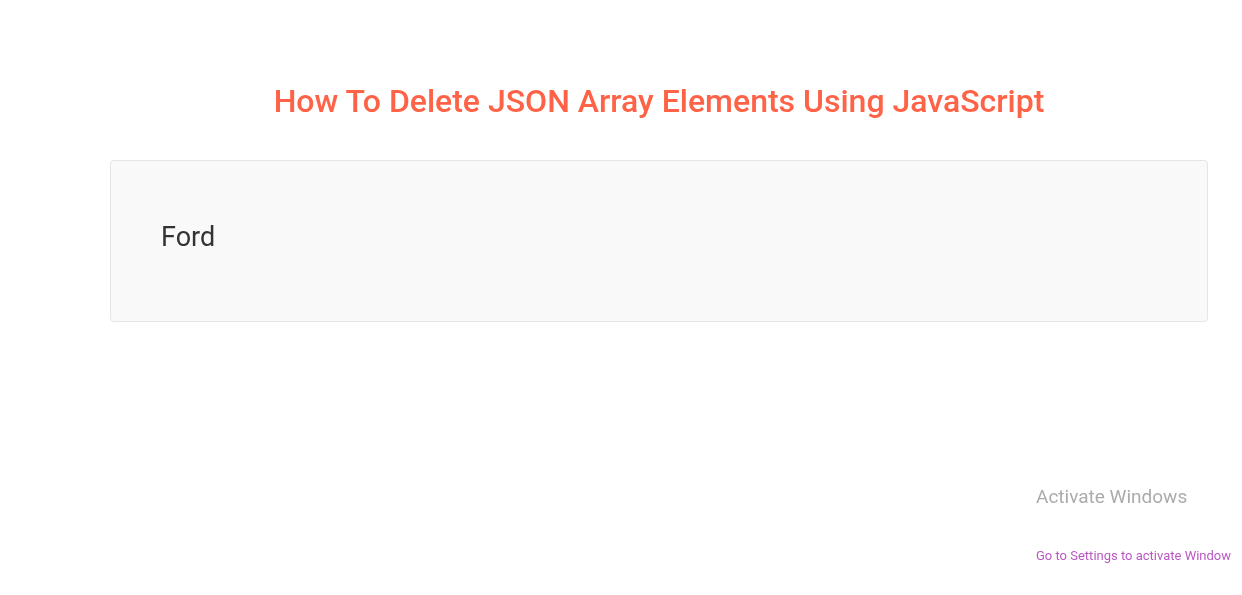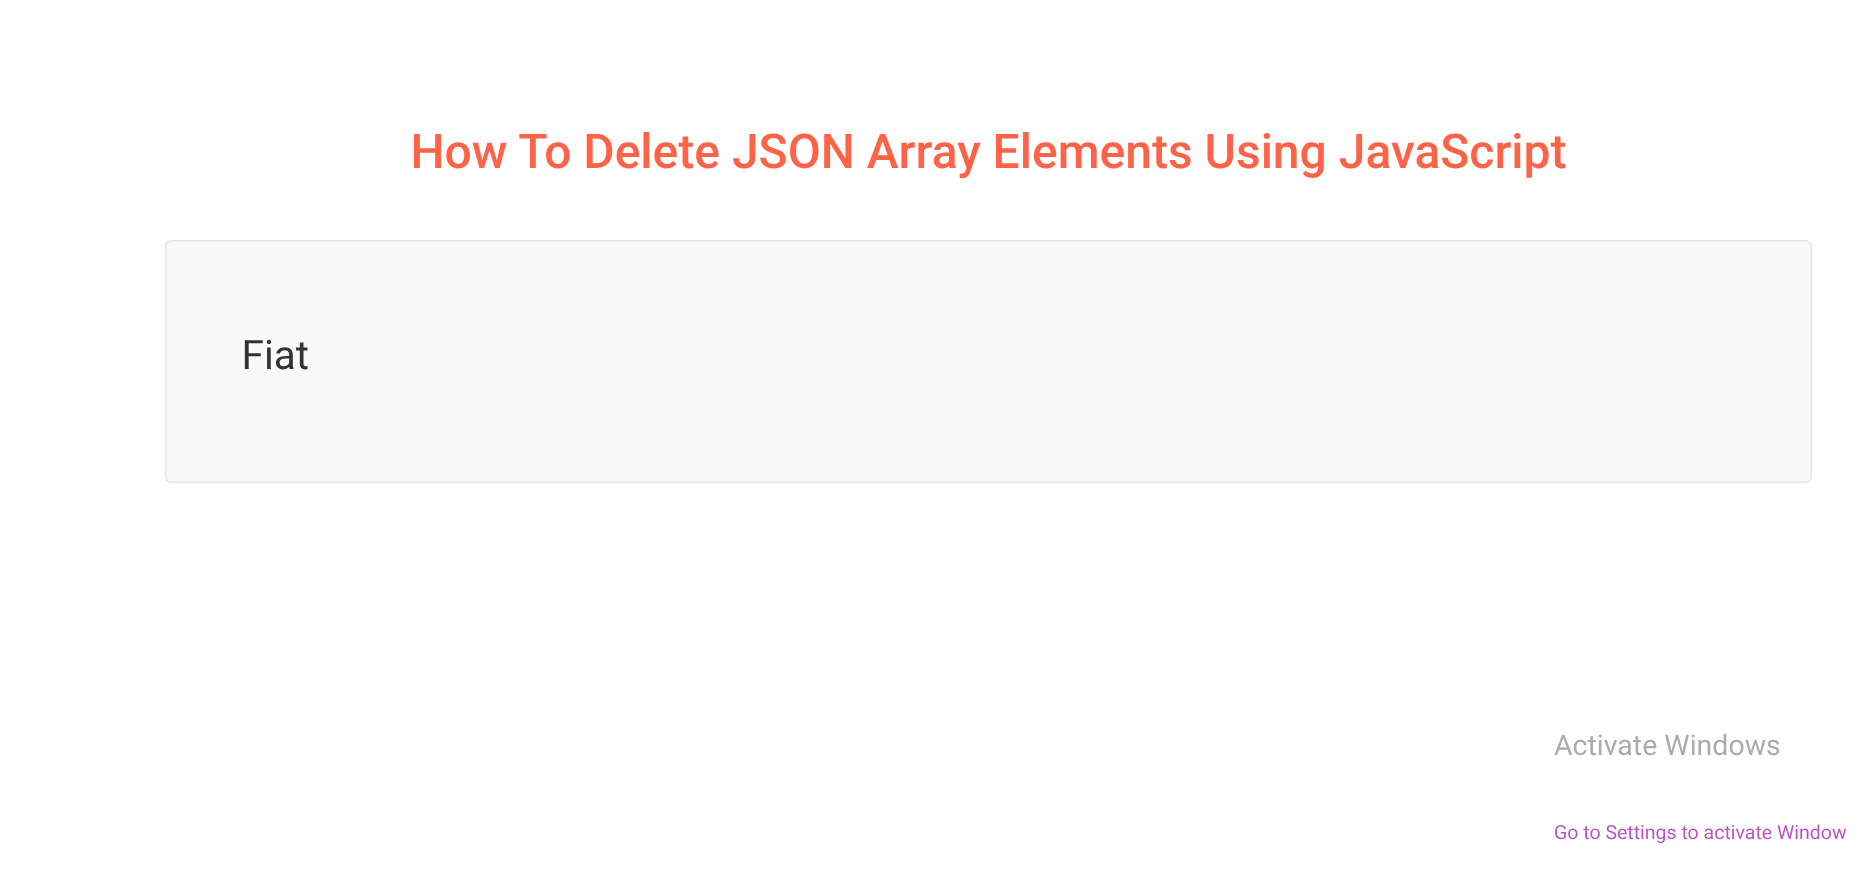--- a/index.html
+++ b/index.html
@@ -56,19 +56,19 @@
       color: #a21caf;
       white-space: nowrap;
     }
   </style>
 </head>
 <body>
 
 <h1 class="page-title">How To Delete JSON Array Elements Using JavaScript</h1>
 
 <div class="output-box">
-  <div class="item">Fiat</div>
+  <div class="item">Ford</div>
 </div>
 
 <div class="watermark">
   <div class="wm-title">Activate Windows</div>
   <div class="wm-sub">Go to Settings to activate Window</div>
 </div>
 
 </body></html>

